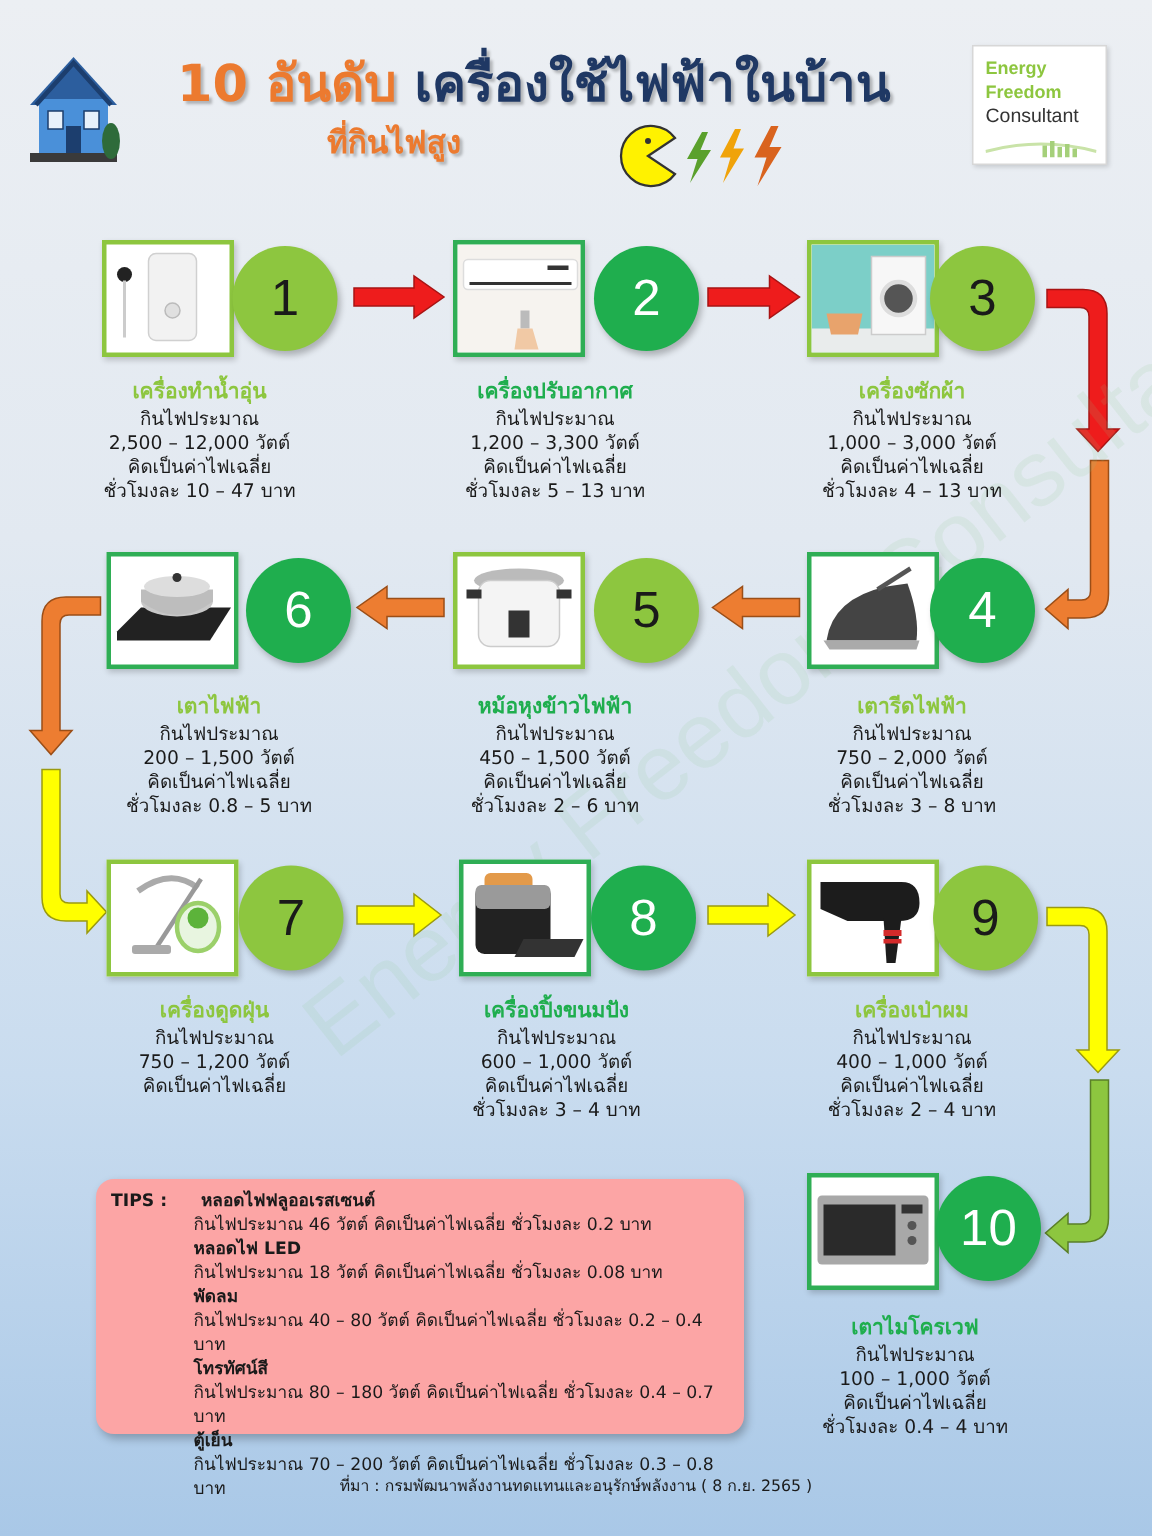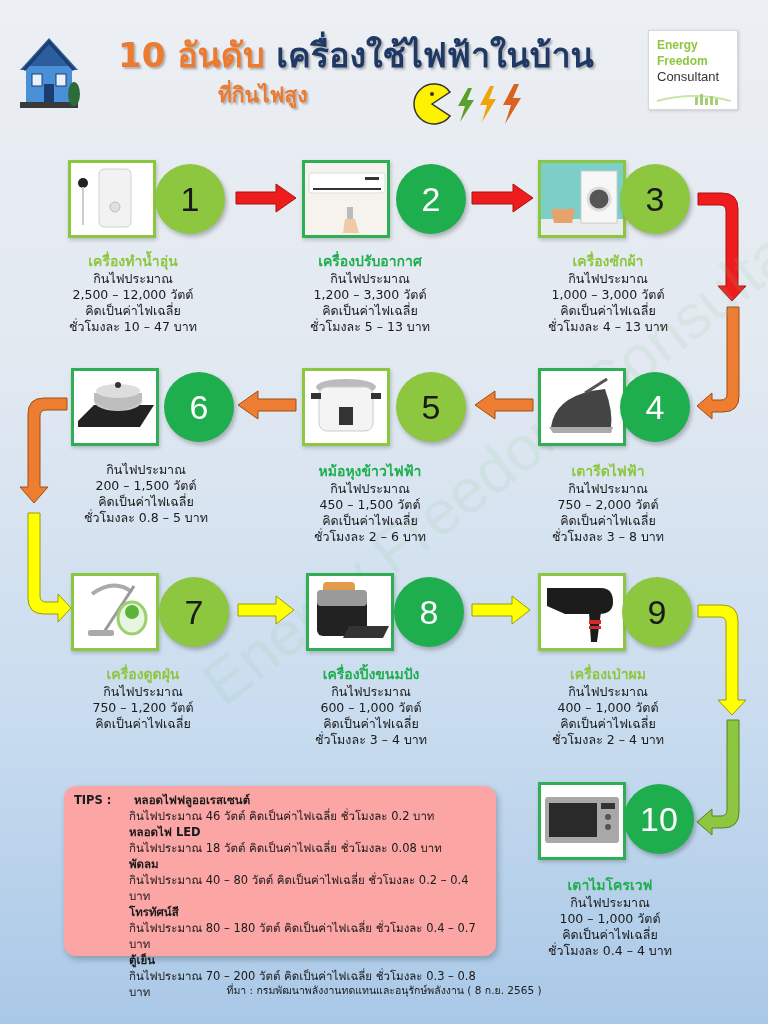--- a/index.html
+++ b/index.html
@@ -290,20 +290,21 @@
     <svg width="82" height="72" viewBox="0 0 82 72">
         <path d="M4 50 L20 34 H80 L66 56 H4 Z" fill="#222"></path>
         <ellipse cx="44" cy="30" rx="24" ry="10" fill="#c8c8c8"></ellipse>
         <path d="M20 30 Q44 48 68 30 V22 H20 Z" fill="#bdbdbd"></path>
         <ellipse cx="44" cy="20" rx="22" ry="7" fill="#ddd"></ellipse>
         <circle cx="44" cy="14" r="3" fill="#333"></circle>
       </svg>
   </div>
   <div class="rank dark" style="left:93px; top:4px;">6</div>
   <div class="info" style="left:-25px; top:94px;">
+    <div class="name light">เตาไฟฟ้า</div>
     <div>กินไฟประมาณ</div>
     <div>200 – 1,500 วัตต์</div>
     <div>คิดเป็นค่าไฟเฉลี่ย</div>
     <div>ชั่วโมงละ 0.8 – 5 บาท</div>
   </div>
 </div>
 
 <div class="card" style="left:71px; top:573px;">
   <div class="photo" style="left:0; top:0;">
     <svg width="82" height="72" viewBox="0 0 82 72">

